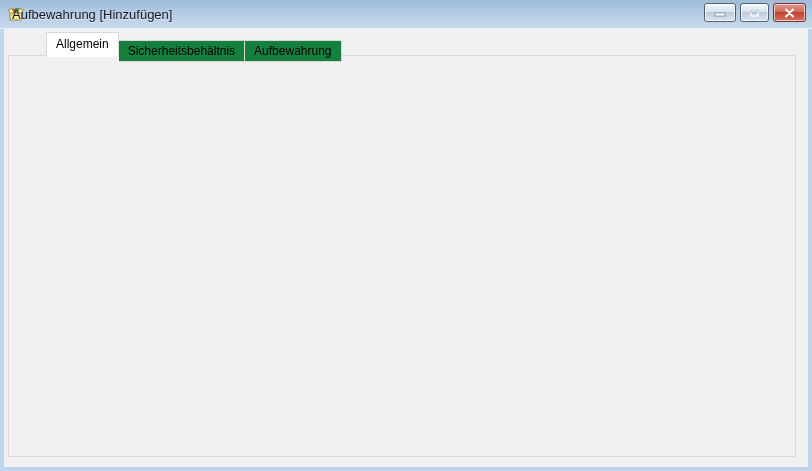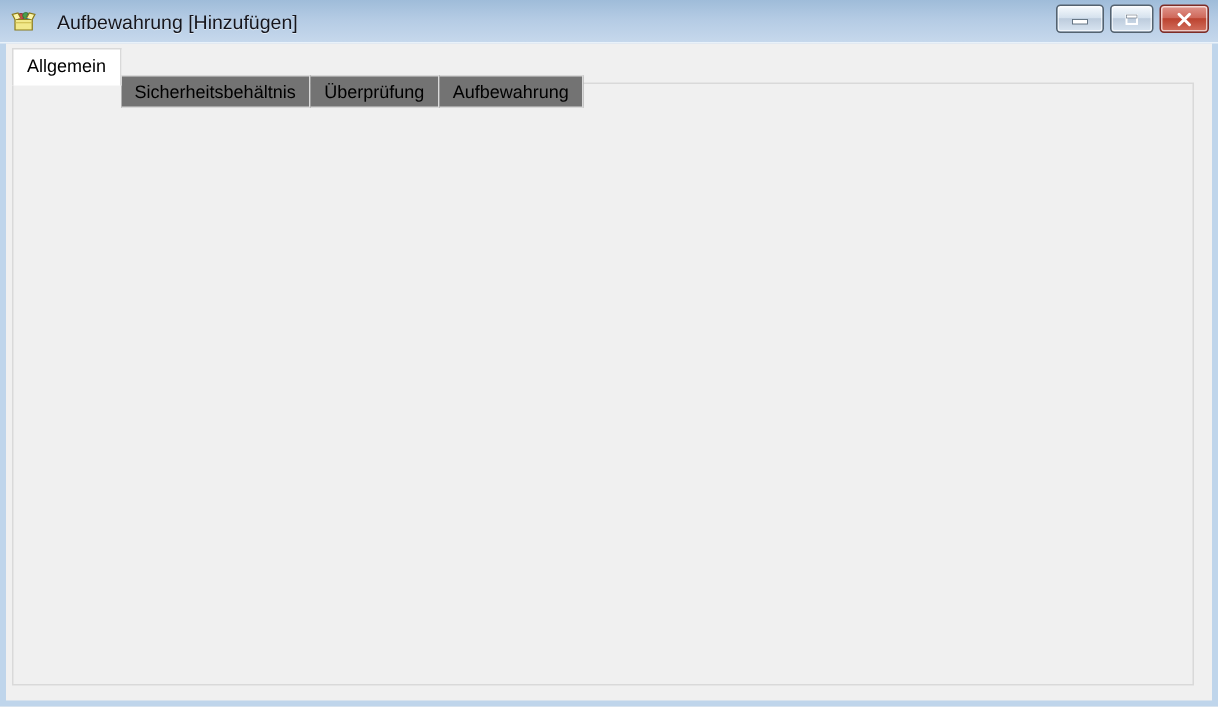--- a/index.html
+++ b/index.html
@@ -12,21 +12,21 @@
   }
   
   .titlebar{
     position:absolute;left:0;top:0;width:812px;height:29px;
     background:linear-gradient(to bottom,#9fbcd9 0%,#b4cbe4 45%,#c6d8ec 100%);
     border-bottom:1px solid #e9f2fa;
     box-sizing:border-box;
   }
   .title-icon{position:absolute;left:7px;top:5px;width:18px;height:18px;}
   .title-text{
-    position:absolute;left:38px;top:7px;font-size:13px;color:#15151c;
+    position:absolute;left:12px;top:7px;font-size:13px;color:#15151c;
     text-shadow:0 1px 0 rgba(255,255,255,.55);white-space:nowrap;
   }
   .winbtns{position:absolute;right:6px;top:3px;display:flex;gap:4px;}
   .winbtn{
     width:32px;height:19px;border-radius:3px;box-sizing:border-box;
     border:1px solid #54626f;
     background:linear-gradient(to bottom,#f6fafd 0%,#d6e2ee 45%,#bdccdd 50%,#d9e5f1 100%);
     display:flex;align-items:center;justify-content:center;
     box-shadow:inset 0 0 0 1px rgba(255,255,255,.65);
   }
@@ -36,25 +36,25 @@
     background:linear-gradient(to bottom,#e0968d 0%,#cf6a5c 45%,#bc4330 50%,#d3705f 100%);
   }
   
   .content{
     position:absolute;left:4px;top:29px;width:804px;height:438px;
     background:#f0f0f0;
   }
   
   .tabrow{position:absolute;left:4px;top:3px;display:flex;align-items:flex-start;z-index:3;}
   .tab{
-    box-sizing:border-box;height:22px;line-height:20px;margin-top:18px;
-    padding:0 9px;background:#737373;border:1px solid #d9d9d9;border-left:none;
+    box-sizing:border-box;height:22px;line-height:20px;margin-top:8px;
+    padding:0 9px;background:#15803d;border:1px solid #d9d9d9;border-left:none;
     white-space:nowrap;color:#000;
   }
-  .tab:first-child{border-left:1px solid #d9d9d9;}
+  .tab:first-child{border-left:1px solid #d9d9d9;margin-left:38px;}
   .tab.active{
     background:#fff;height:25px;margin-top:0;line-height:23px;
     border:1px solid #d9d9d9;border-bottom:none;position:relative;z-index:4;
   }
   .panel{
     position:absolute;left:4px;top:26px;width:788px;height:402px;
     background:#f0f0f0;border:1px solid #d9d9d9;box-sizing:border-box;z-index:1;
   }
   
   .banner{
@@ -134,21 +134,20 @@
         </svg>
     </div>
   </div>
 </div>
 
 <div class="content">
 
   <div class="tabrow">
     <div class="tab active">Allgemein</div>
     <div class="tab">Sicherheitsbehältnis</div>
-    <div class="tab">Überprüfung</div>
     <div class="tab">Aufbewahrung</div>
   </div>
 
   <div class="panel"></div>
 
   <div class="banner">[Es wurde keine zugeordnete Person gefunden]</div>
 
   <div class="lbl" style="left:24px;top:66px;">Inhaber:</div>
   <div class="arrow" style="left:156px;top:69px;"></div>
   <div class="box field-inhaber">

